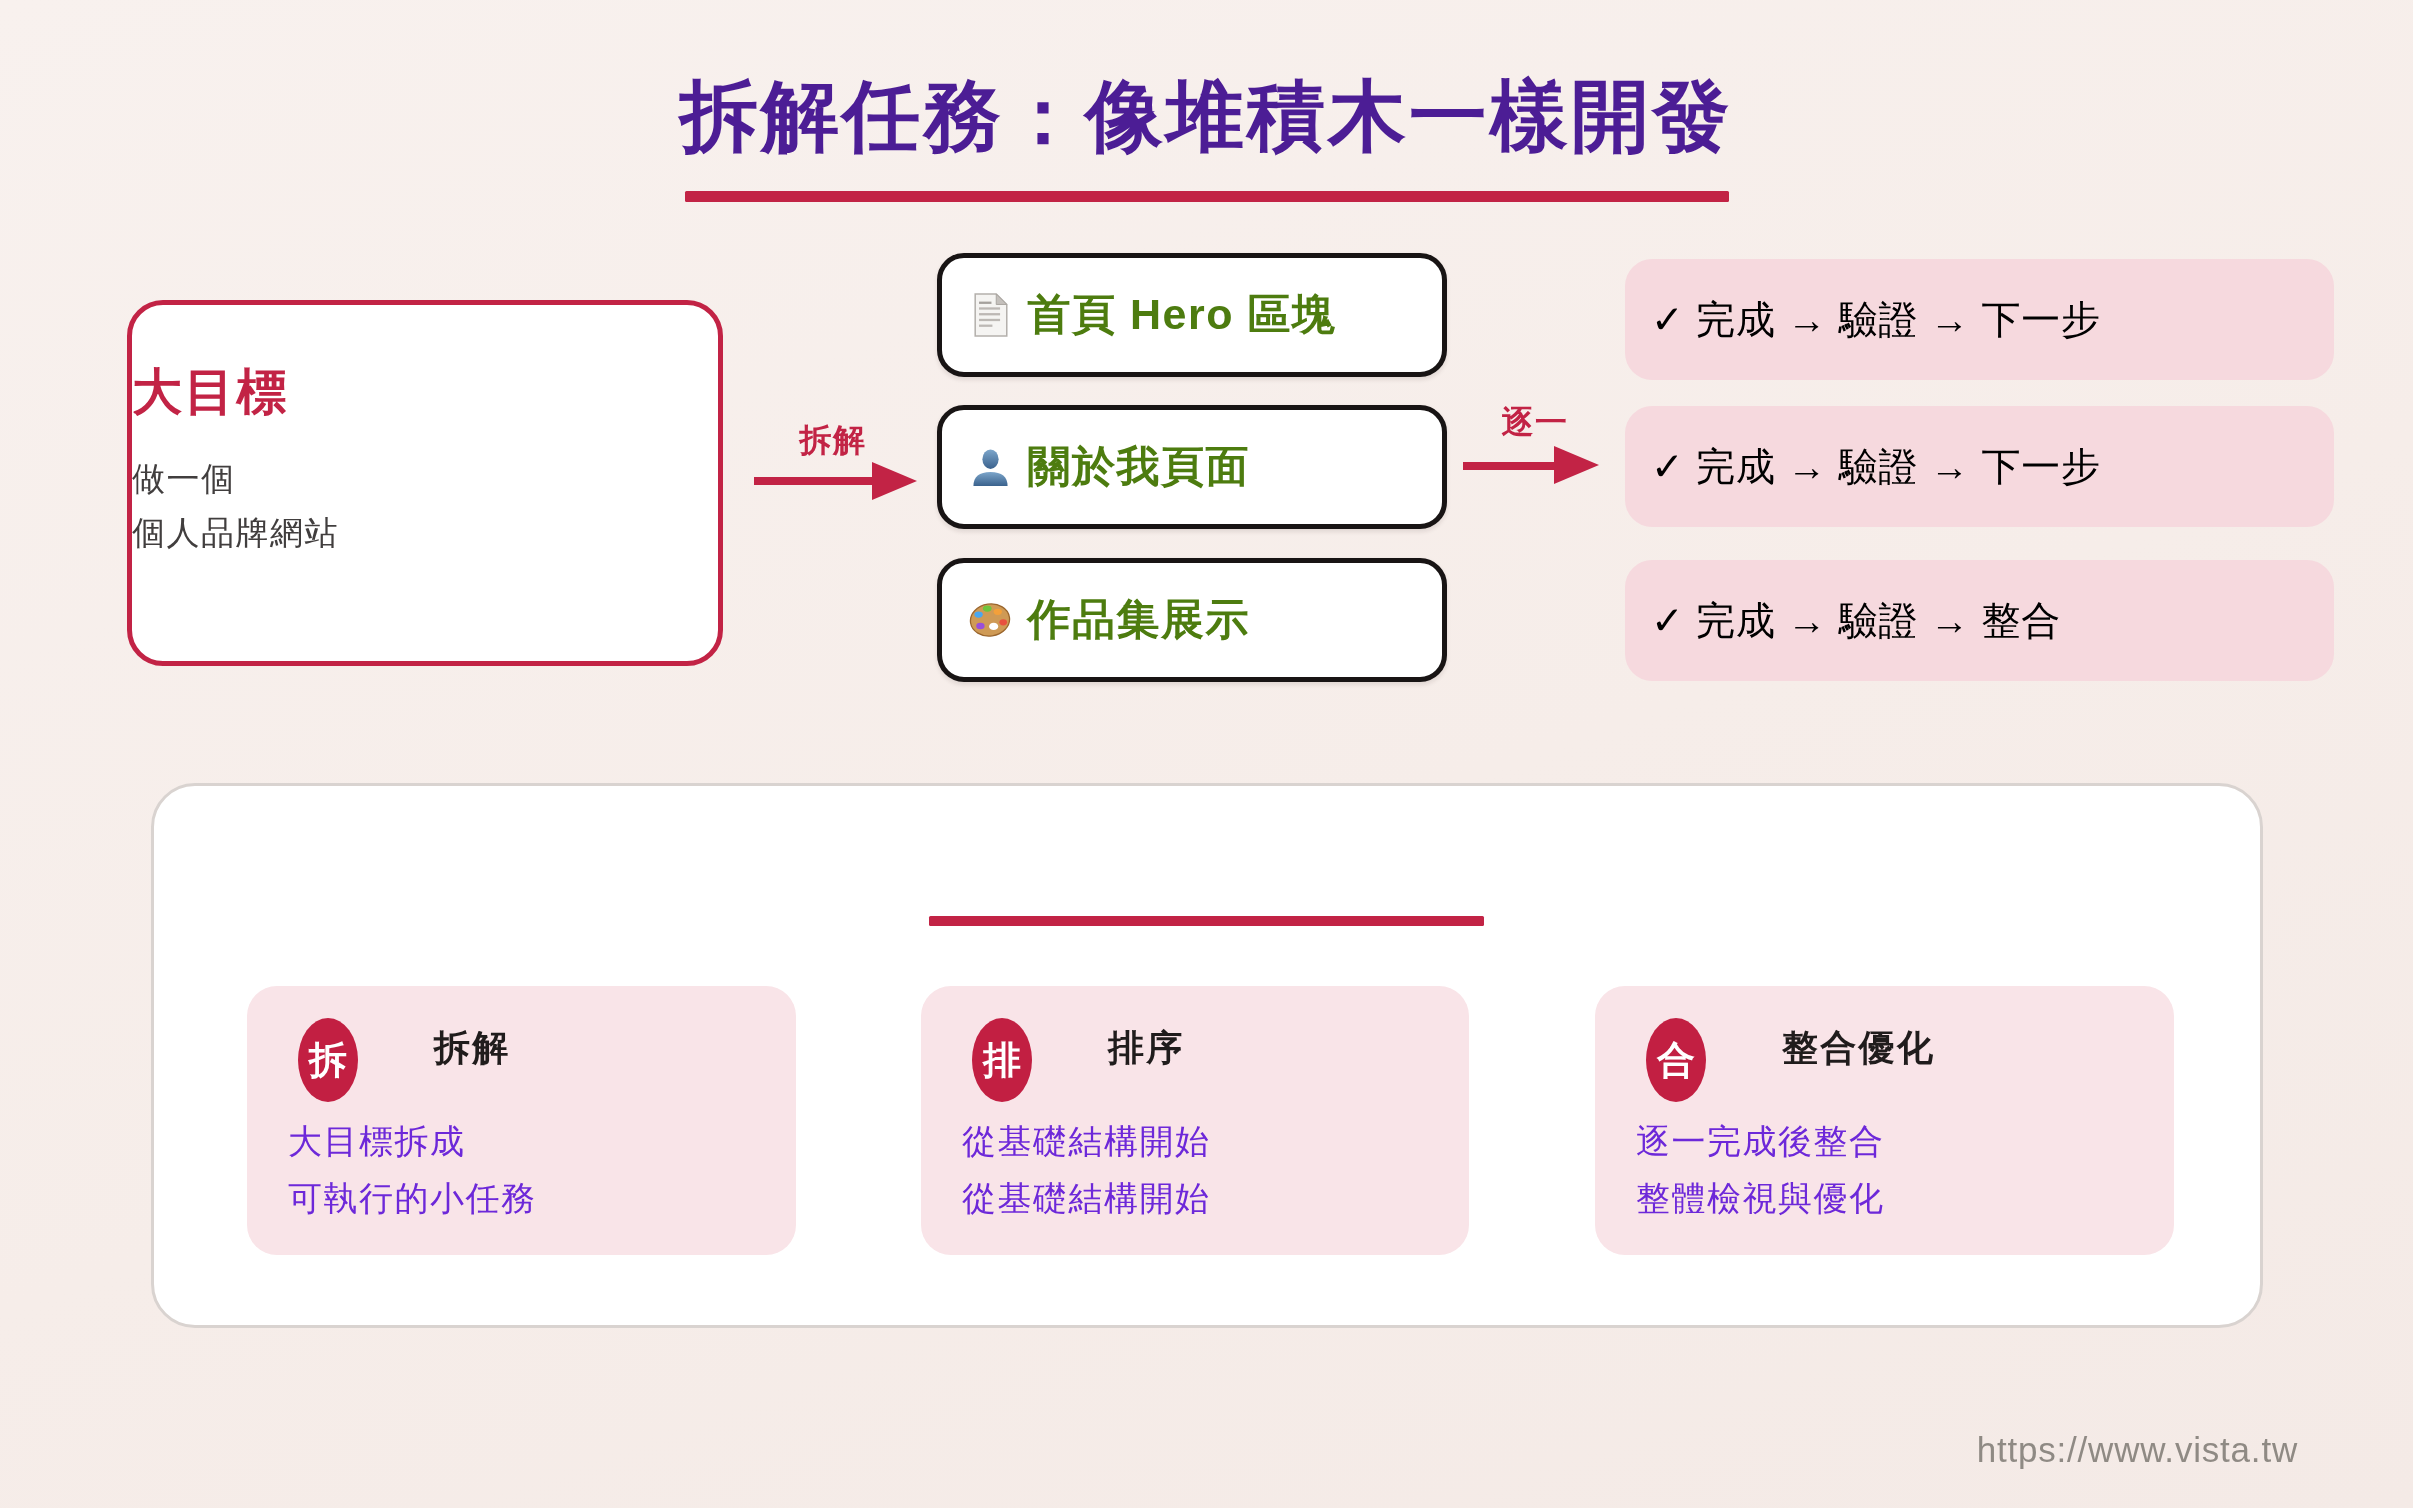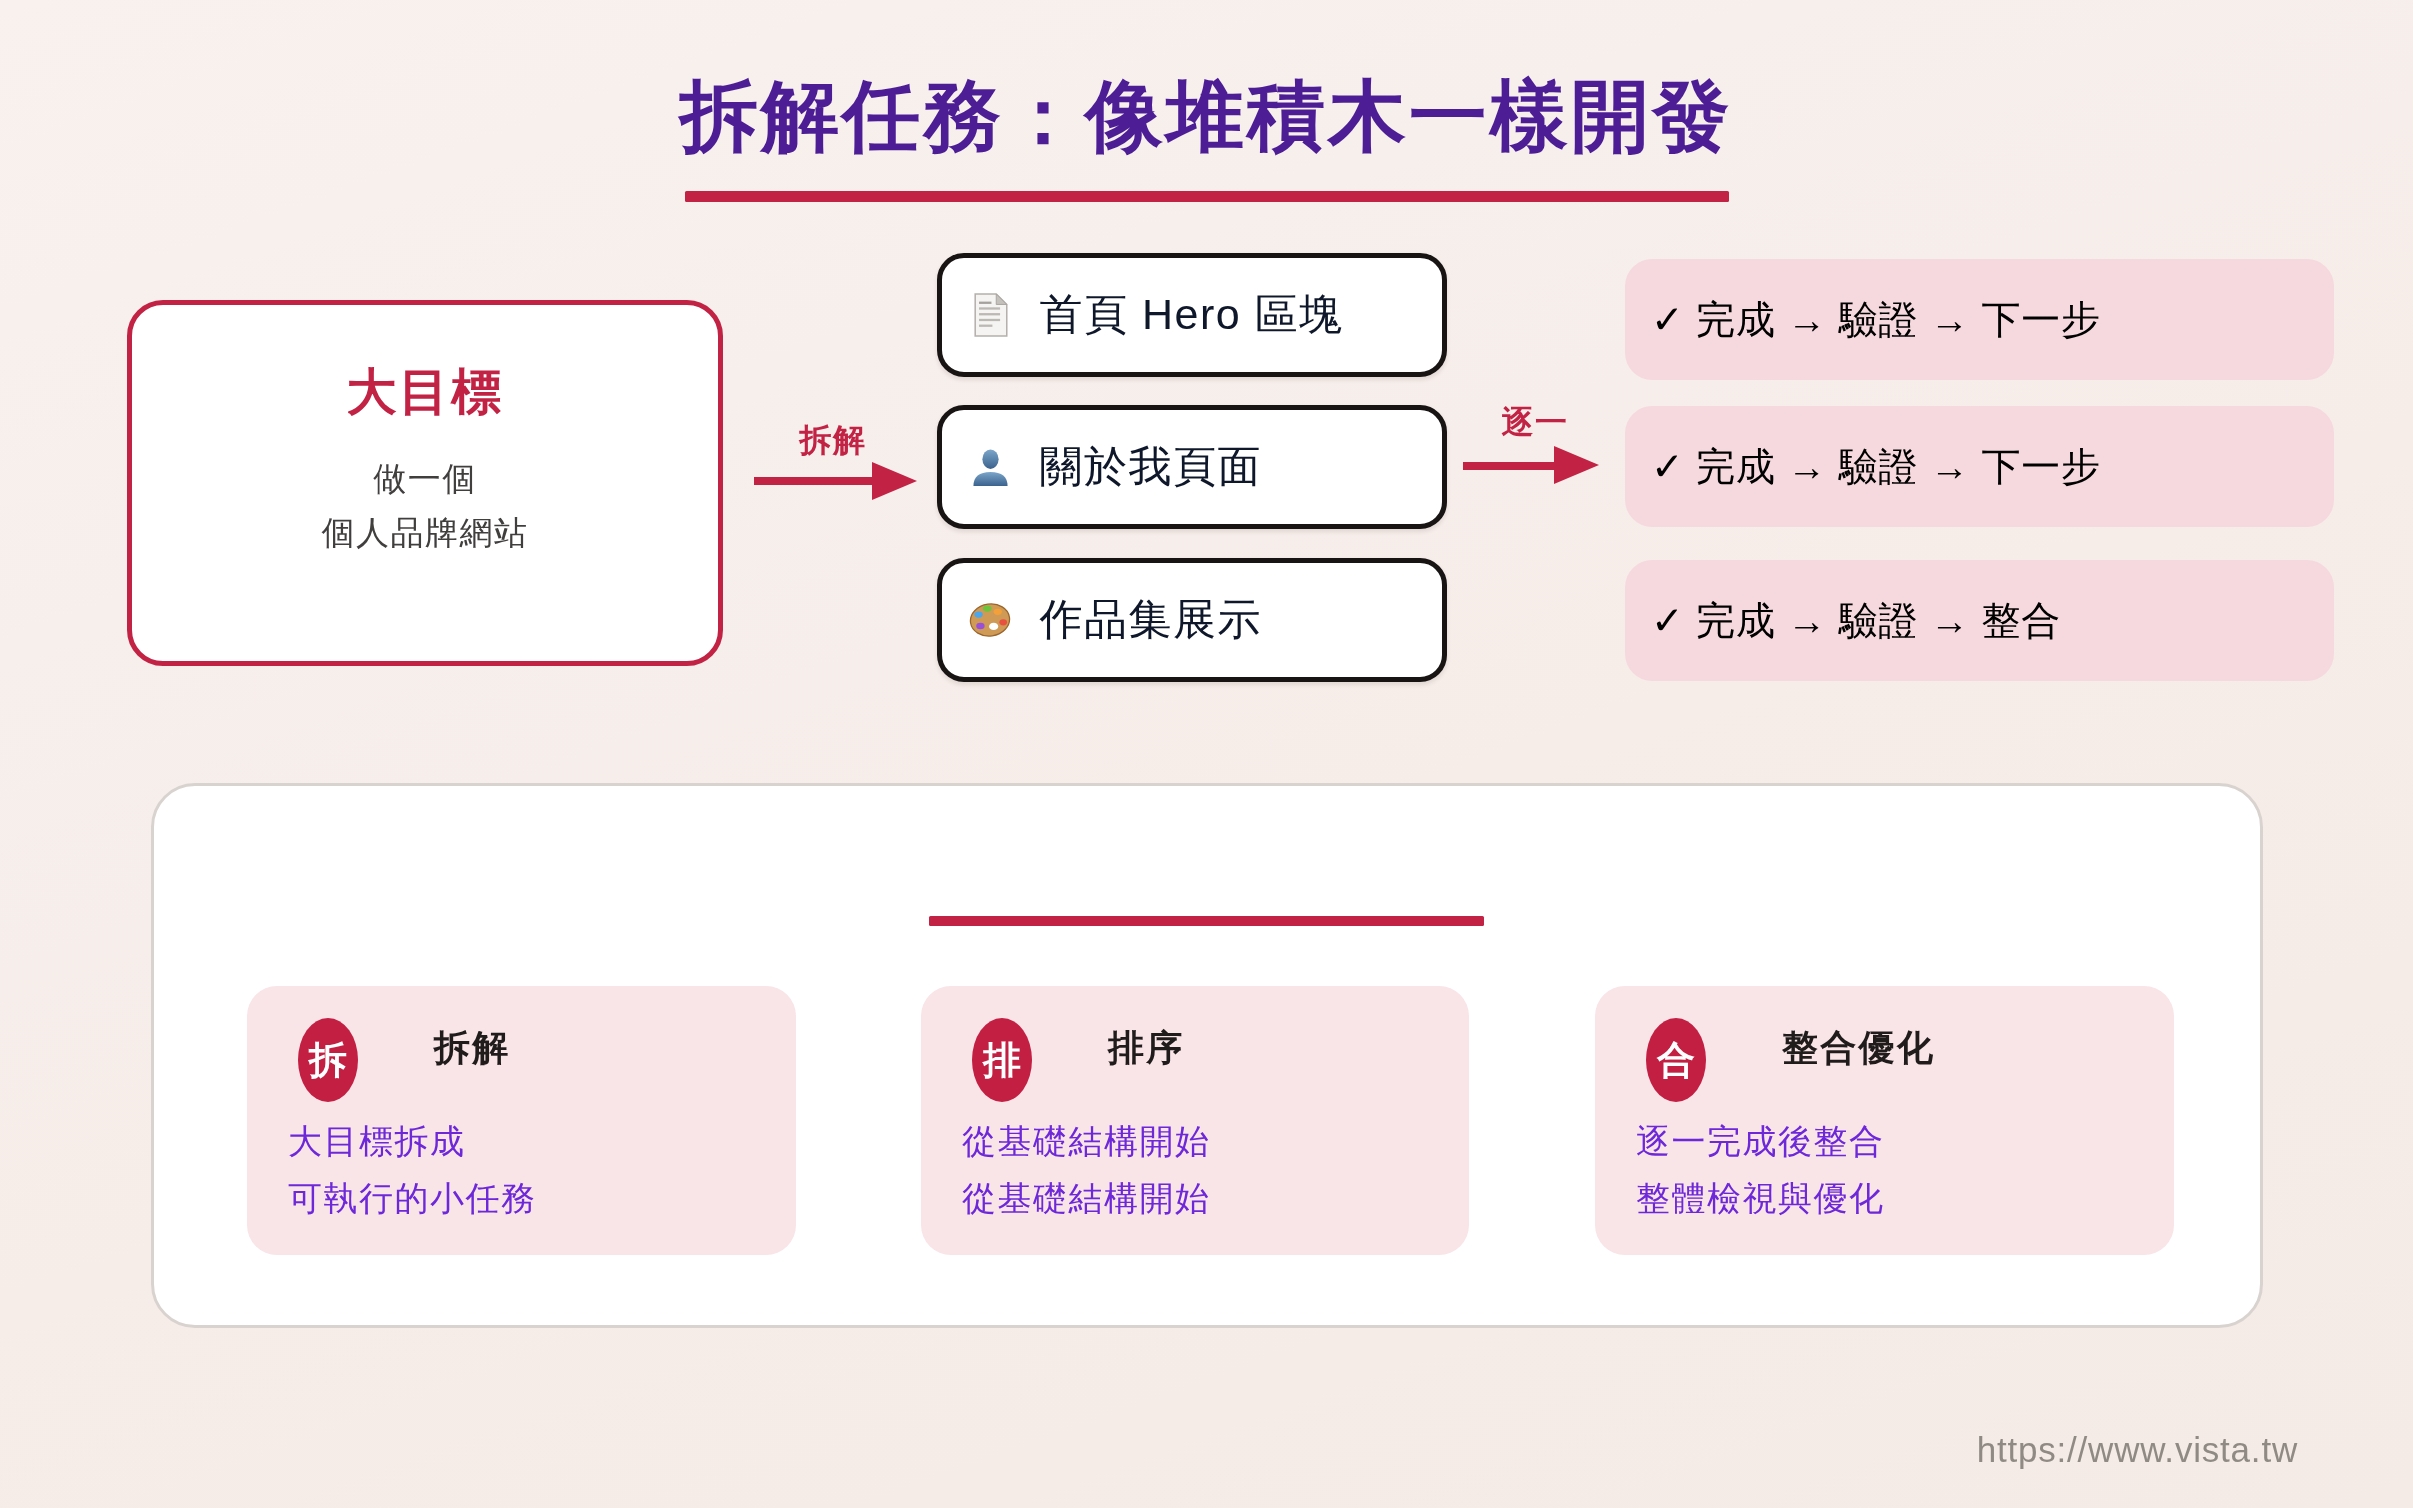--- a/index.html
+++ b/index.html
@@ -21,21 +21,21 @@
   .title-underline{
     position:absolute;top:191px;left:50%;margin-left:-522px;
     width:1044px;height:10.6px;background:#c22345;border-radius:1.5px;
   }
 
   
   .goal-box{
     position:absolute;left:127px;top:300px;width:596px;height:366px;
     box-sizing:border-box;background:#ffffff;
     border:5.3px solid #c22345;border-radius:36px;
-    text-align:center;
+    text-align:left;
   }
   .goal-title{margin-top:54px;font-size:50px;font-weight:700;color:#c22345;letter-spacing:2.3px;}
   .goal-sub{margin-top:26px;font-size:33px;line-height:54px;color:#413e3e;letter-spacing:1.5px;}
 
   
   .arrow-label{
     position:absolute;width:166px;text-align:center;
     font-size:32px;font-weight:700;color:#c22345;letter-spacing:1.5px;
   }
   .arrow-label.a1{left:750px;top:419px;}
@@ -52,21 +52,21 @@
     position:absolute;left:937px;width:510px;height:124px;
     box-sizing:border-box;background:#ffffff;
     border:5.3px solid #181414;border-radius:27px;
     display:flex;align-items:center;padding-left:27px;
     box-shadow:0 2.3px 4.5px rgba(40,20,20,.10);
   }
   .task-box.t1{top:253px;}
   .task-box.t2{top:405px;}
   .task-box.t3{top:558px;}
   .task-icon{width:42px;height:44px;flex:0 0 auto;margin-right:16.6px;display:flex;align-items:center;justify-content:center;}
-  .task-label{font-size:43px;font-weight:400;color:#0f172a;letter-spacing:1.5px;white-space:nowrap;margin-left:12px;}
+  .task-label{font-size:43px;font-weight:700;color:#4d7c0f;letter-spacing:1.5px;white-space:nowrap;}
 
   
   .result-box{
     position:absolute;left:1625px;width:709px;height:121px;
     box-sizing:border-box;background:#f6d9de;border-radius:27px;
     display:flex;align-items:center;padding-left:26px;
   }
   .result-box.r1{top:259px;}
   .result-box.r2{top:406px;}
   .result-box.r3{top:560px;}

